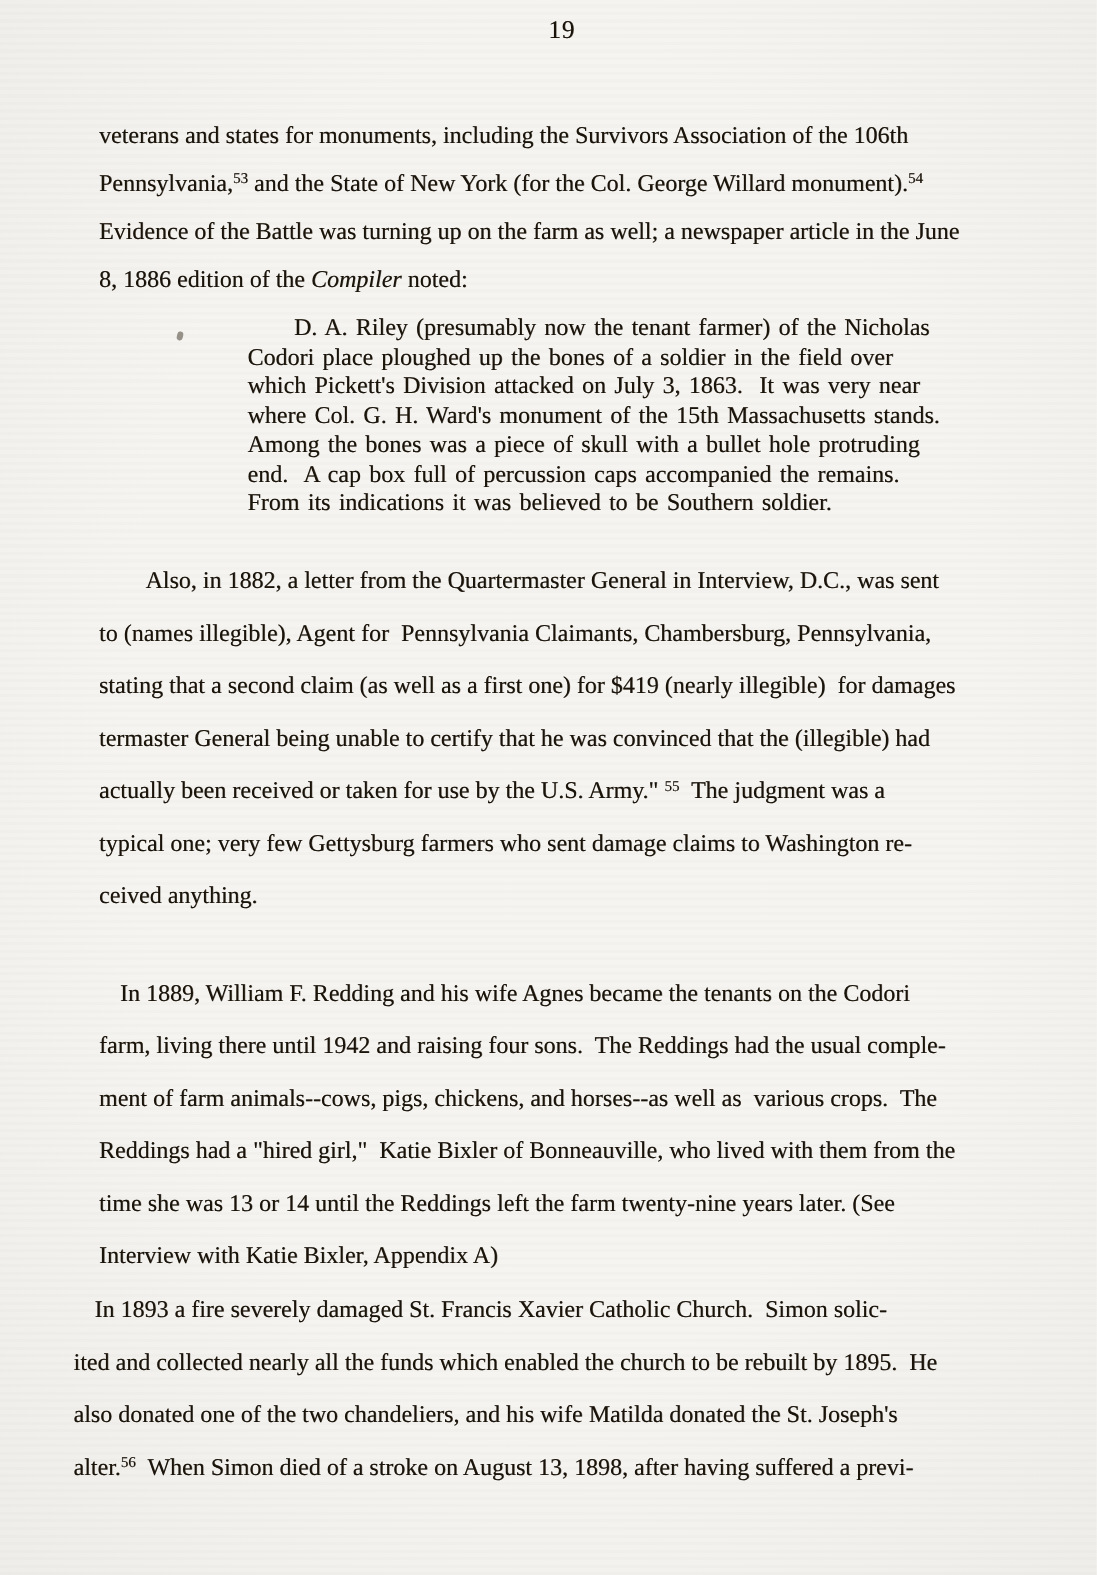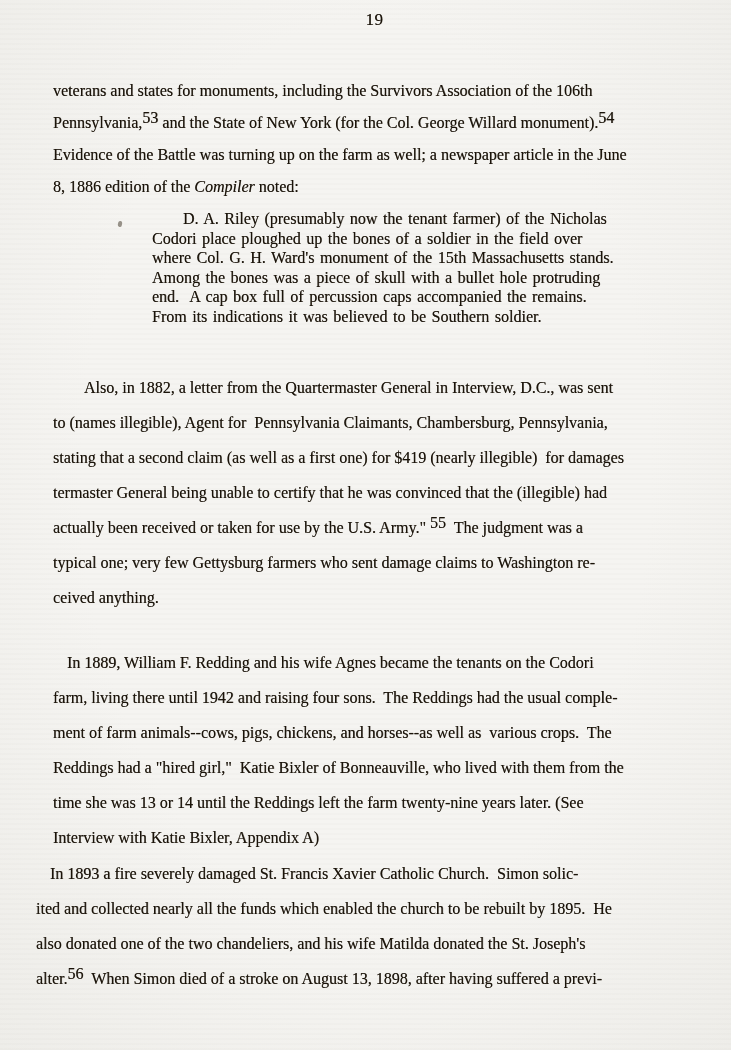--- a/index.html
+++ b/index.html
@@ -17,31 +17,32 @@
   }
   .page-number {
     position: absolute; top: 10px; left: 9px; width: 731px;
     text-align: center; font-size: 17px; letter-spacing: 0.5px;
     text-shadow: 0.3px 0.2px 0.4px rgba(26,19,9,0.55);
   }
   .block { position: absolute; font-size: 16px; }
   .block .line {
     white-space: pre;
     text-shadow: 0.3px 0.2px 0.4px rgba(26,19,9,0.55);
+    margin-left: 13px;
   }
   .b0 { top: 75px;  left: 53px;  line-height: 32px; }
   .bq { top: 209px; left: 152px; line-height: 19.5px; word-spacing: 1.5px; }
   .b2 { top: 370px; left: 53px;  line-height: 35px; }
   .b3 { top: 645px; left: 53px;  line-height: 35px; }
   .b4 { top: 856px; left: 36px;  line-height: 35px; }
   .bq .line:first-child        { padding-left: 31px; }
   .indent-lg .line:first-child { padding-left: 31px; }
   .indent-sm .line:first-child { padding-left: 14px; }
   .block sup {
-    font-size: 16px; line-height: 0; vertical-align: 5px; letter-spacing: 0;
+    font-size: 10px; line-height: 0; vertical-align: 5px; letter-spacing: 0;
   }
   .block i { }
   .speck {
     position: absolute; left: 118px; top: 221px; width: 4px; height: 6px;
     background: #6f685d; opacity: 0.7; border-radius: 2px;
     transform: rotate(12deg);
   }
 </style>
 </head>
 <body>
@@ -50,20 +51,21 @@
   <div class="page-number">19</div>
   <div class="block b0">
       <div class="line"><span>veterans and states for monuments, including the Survivors Association of the 106th</span></div>
       <div class="line"><span>Pennsylvania,</span><sup>53</sup><span> and the State of New York (for the Col. George Willard monument).</span><sup>54</sup></div>
       <div class="line"><span>Evidence of the Battle was turning up on the farm as well; a newspaper article in the June</span></div>
       <div class="line"><span>8, 1886 edition of the </span><i>Compiler</i><span> noted:</span></div>
     </div>
   <div class="block bq">
       <div class="line"><span>D. A. Riley (presumably now the tenant farmer) of the Nicholas</span></div>
       <div class="line"><span>Codori place ploughed up the bones of a soldier in the field over</span></div>
+      <div class="line"><span>which Pickett's Division attacked on July 3, 1863.  It was very near</span></div>
       <div class="line"><span>where Col. G. H. Ward's monument of the 15th Massachusetts stands.</span></div>
       <div class="line"><span>Among the bones was a piece of skull with a bullet hole protruding</span></div>
       <div class="line"><span>end.  A cap box full of percussion caps accompanied the remains.</span></div>
       <div class="line"><span>From its indications it was believed to be Southern soldier.</span></div>
     </div>
   <div class="block b2 indent-lg">
       <div class="line"><span>Also, in 1882, a letter from the Quartermaster General in Interview, D.C., was sent</span></div>
       <div class="line"><span>to (names illegible), Agent for  Pennsylvania Claimants, Chambersburg, Pennsylvania,</span></div>
       <div class="line"><span>stating that a second claim (as well as a first one) for $419 (nearly illegible)  for damages</span></div>
       <div class="line"><span>termaster General being unable to certify that he was convinced that the (illegible) had</span></div>

